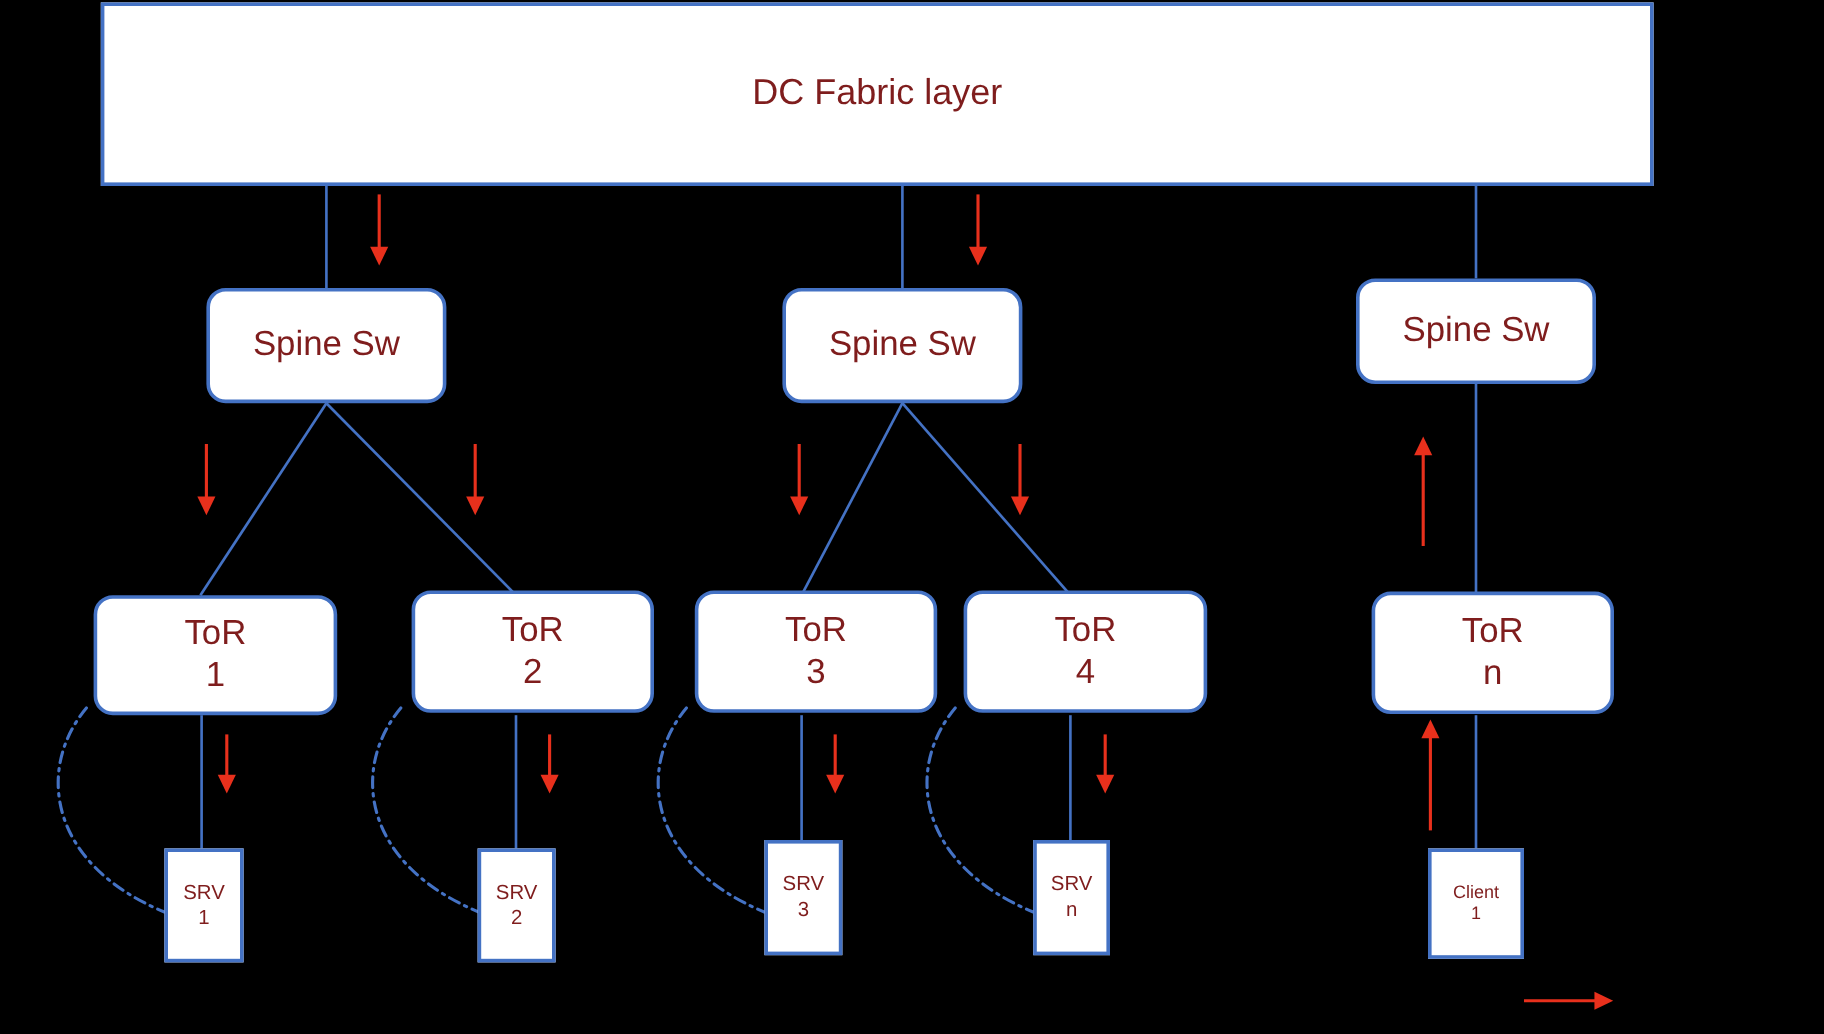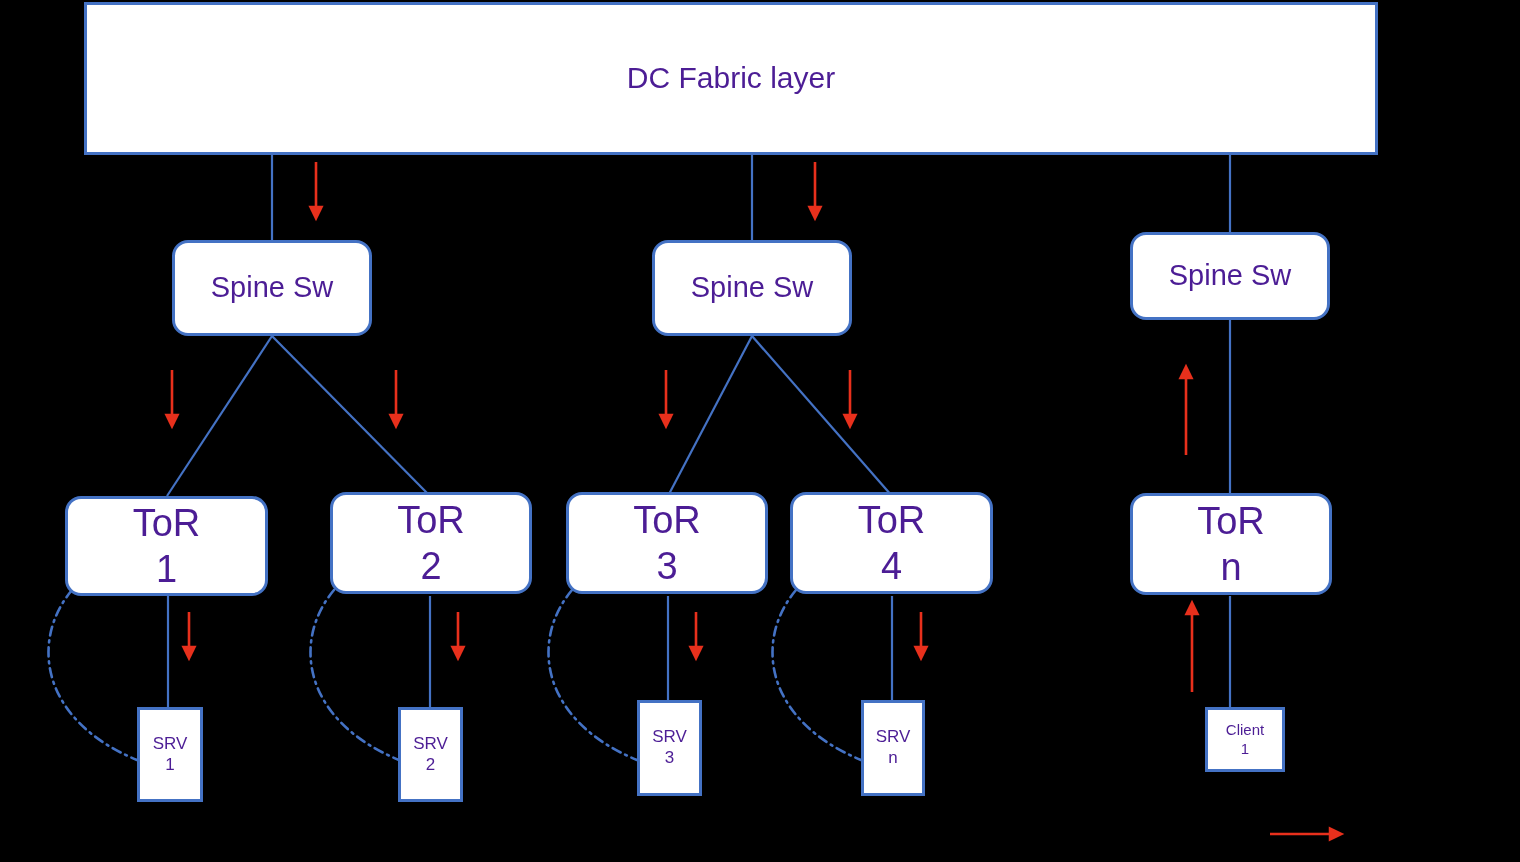--- a/index.html
+++ b/index.html
@@ -25,35 +25,36 @@
   }
   .node {
     position: absolute;
     background: #FFFFFF;
     border: 3px solid #4472C4;
     box-sizing: border-box;
     display: flex;
     flex-direction: column;
     align-items: center;
     justify-content: center;
-    color: #4c1d95;
+    color: #7f1d1d;
     text-align: center;
     line-height: 1.22;
   }
   .fabric {
     border-radius: 0;
     font-size: 30px;
   }
   .spine {
     border-radius: 16px;
     font-size: 29px;
   }
   .tor {
     border-radius: 16px;
-    font-size: 38px;
+    font-size: 29px;
+    margin-left: 13px;
   }
   .srv {
     border-radius: 0;
     border-width: 3px;
     font-size: 17px;
   }
   .client {
     border-radius: 0;
     border-width: 3px;
     font-size: 15px;
@@ -184,18 +185,18 @@
   <div class="node srv" style="left:637px; top:700px; width:65px; height:96px;">
     <span>SRV</span>
     <span class="line2">3</span>
   </div>
 
   <div class="node srv" style="left:861px; top:700px; width:64px; height:96px;">
     <span>SRV</span>
     <span class="line2">n</span>
   </div>
 
-  <div class="node client" style="left:1190px; top:707px; width:80px; height:65px;margin-left:15px;">
+  <div class="node client" style="left:1190px; top:707px; width:80px; height:92px;">
     <span>Client</span>
     <span class="line2">1</span>
   </div>
 
 </div>
 
 </body></html>

